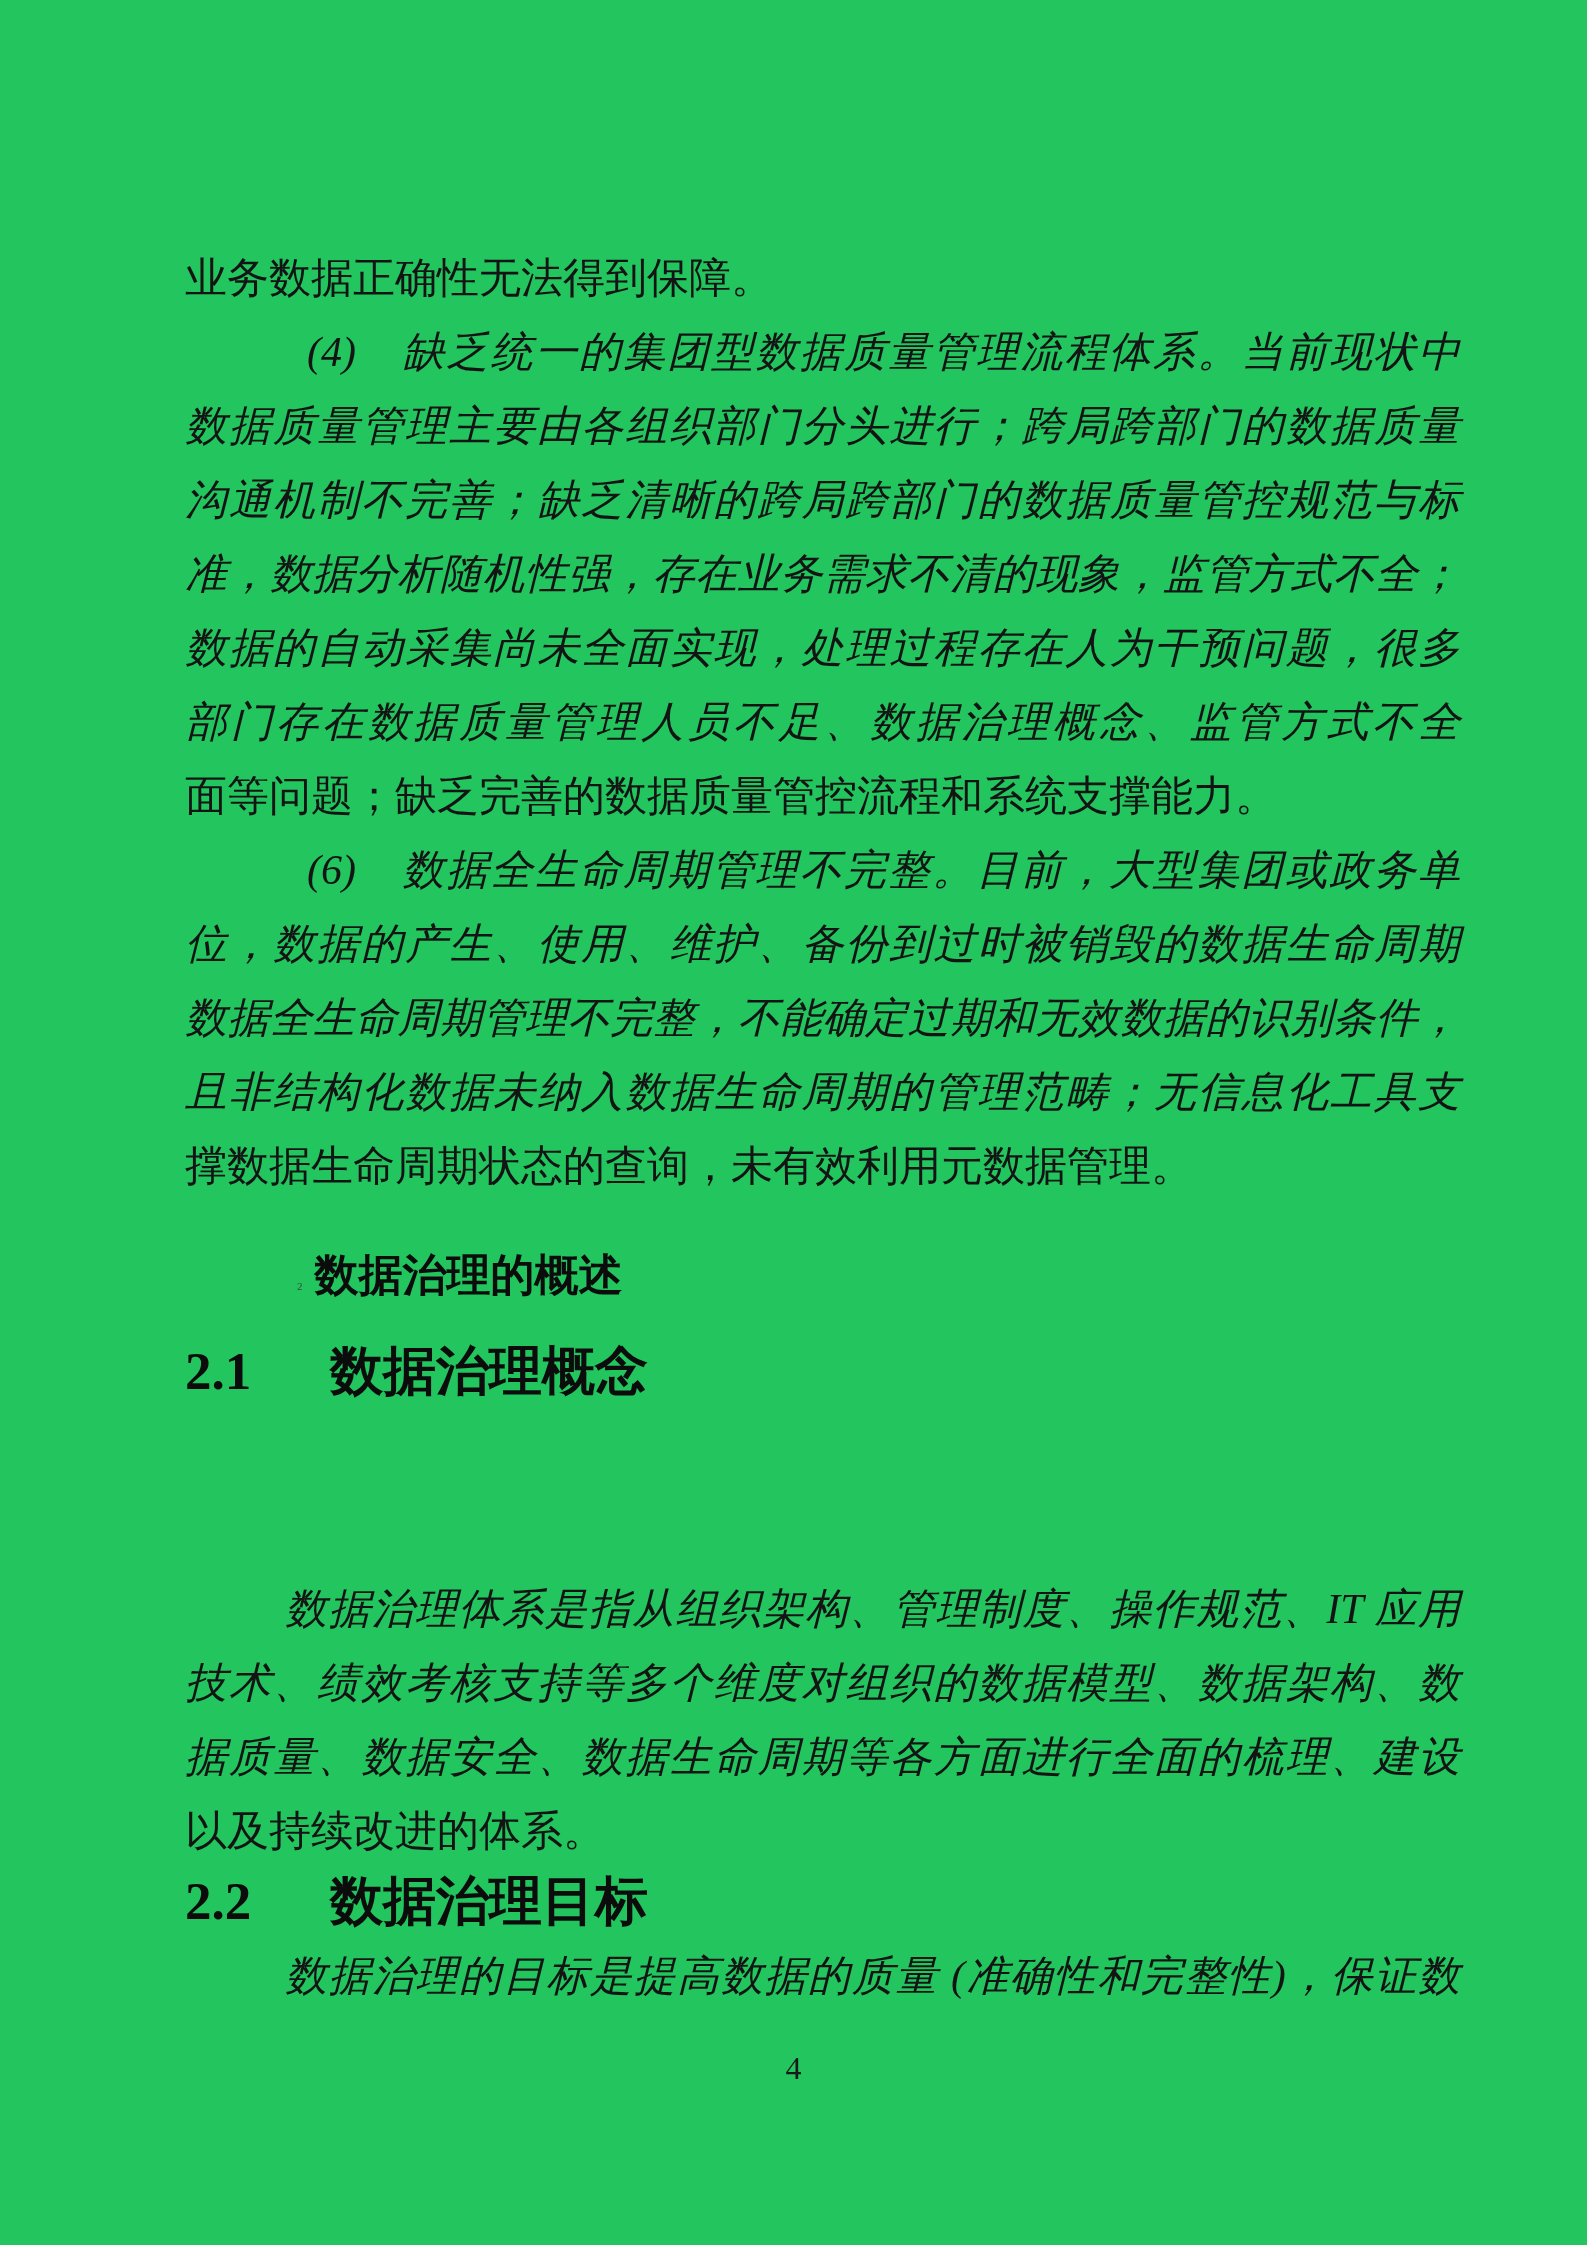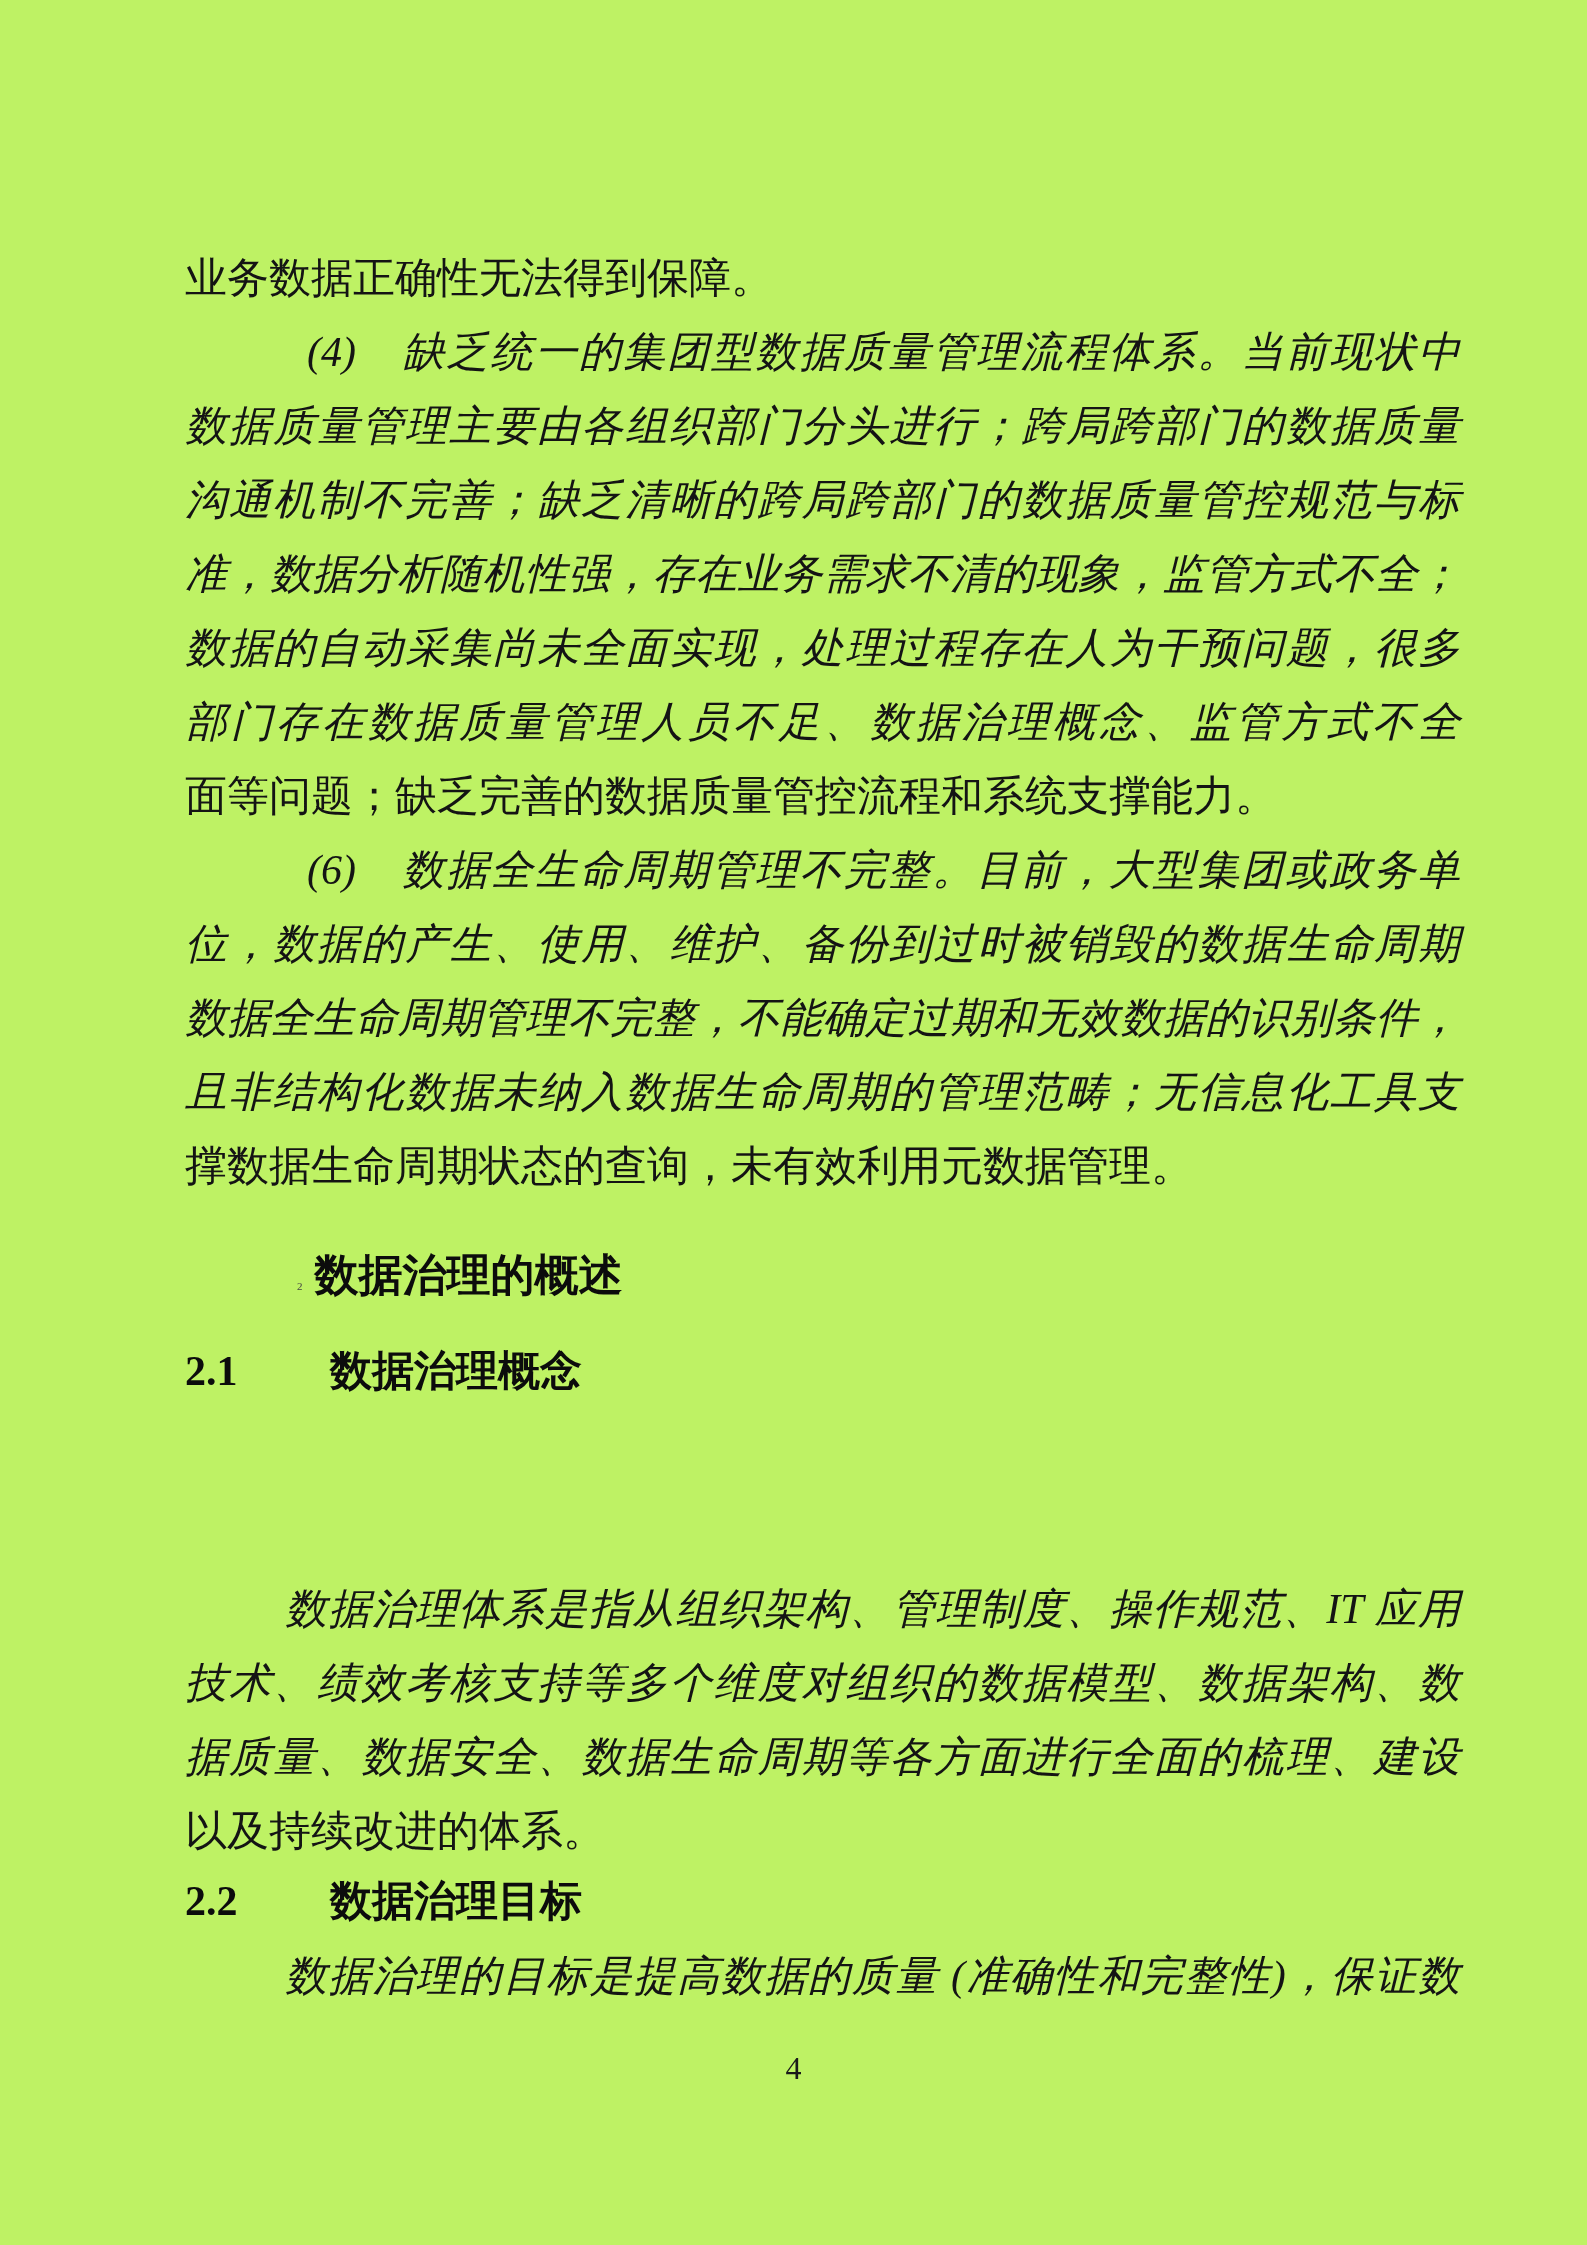--- a/index.html
+++ b/index.html
@@ -5,21 +5,21 @@
   html, body {
     margin: 0;
     padding: 0;
     background: #e8e8e8;
   }
   .page {
     position: relative;
     width: 1587px;
     height: 2245px;
     margin: 0 auto;
-    background: #bef264;
+    background: #22c55e;
     font-family: "Liberation Serif", "DejaVu Serif", serif;
     color: #141414;
     overflow: hidden;
   }
   .block {
     position: absolute;
     left: 185px;
     width: 1275px;
   }
   .line {
@@ -52,21 +52,21 @@
   .chapter-heading .tiny-marker {
     font-family: "Liberation Serif", "DejaVu Serif", serif;
     font-weight: 400;
     font-size: 11px;
     color: #444;
     margin-right: 12px;
     vertical-align: baseline;
   }
   .sub-heading {
     font-weight: 700;
-    font-size: 42px;
+    font-size: 53px;
     line-height: 66px;
     color: #0c0c0c;
   }
   .sub-heading .sec-num {
     display: inline-block;
     width: 145px;
     font-family: "Liberation Serif", "DejaVu Serif", serif;
   }
   .footer {
     position: absolute;

